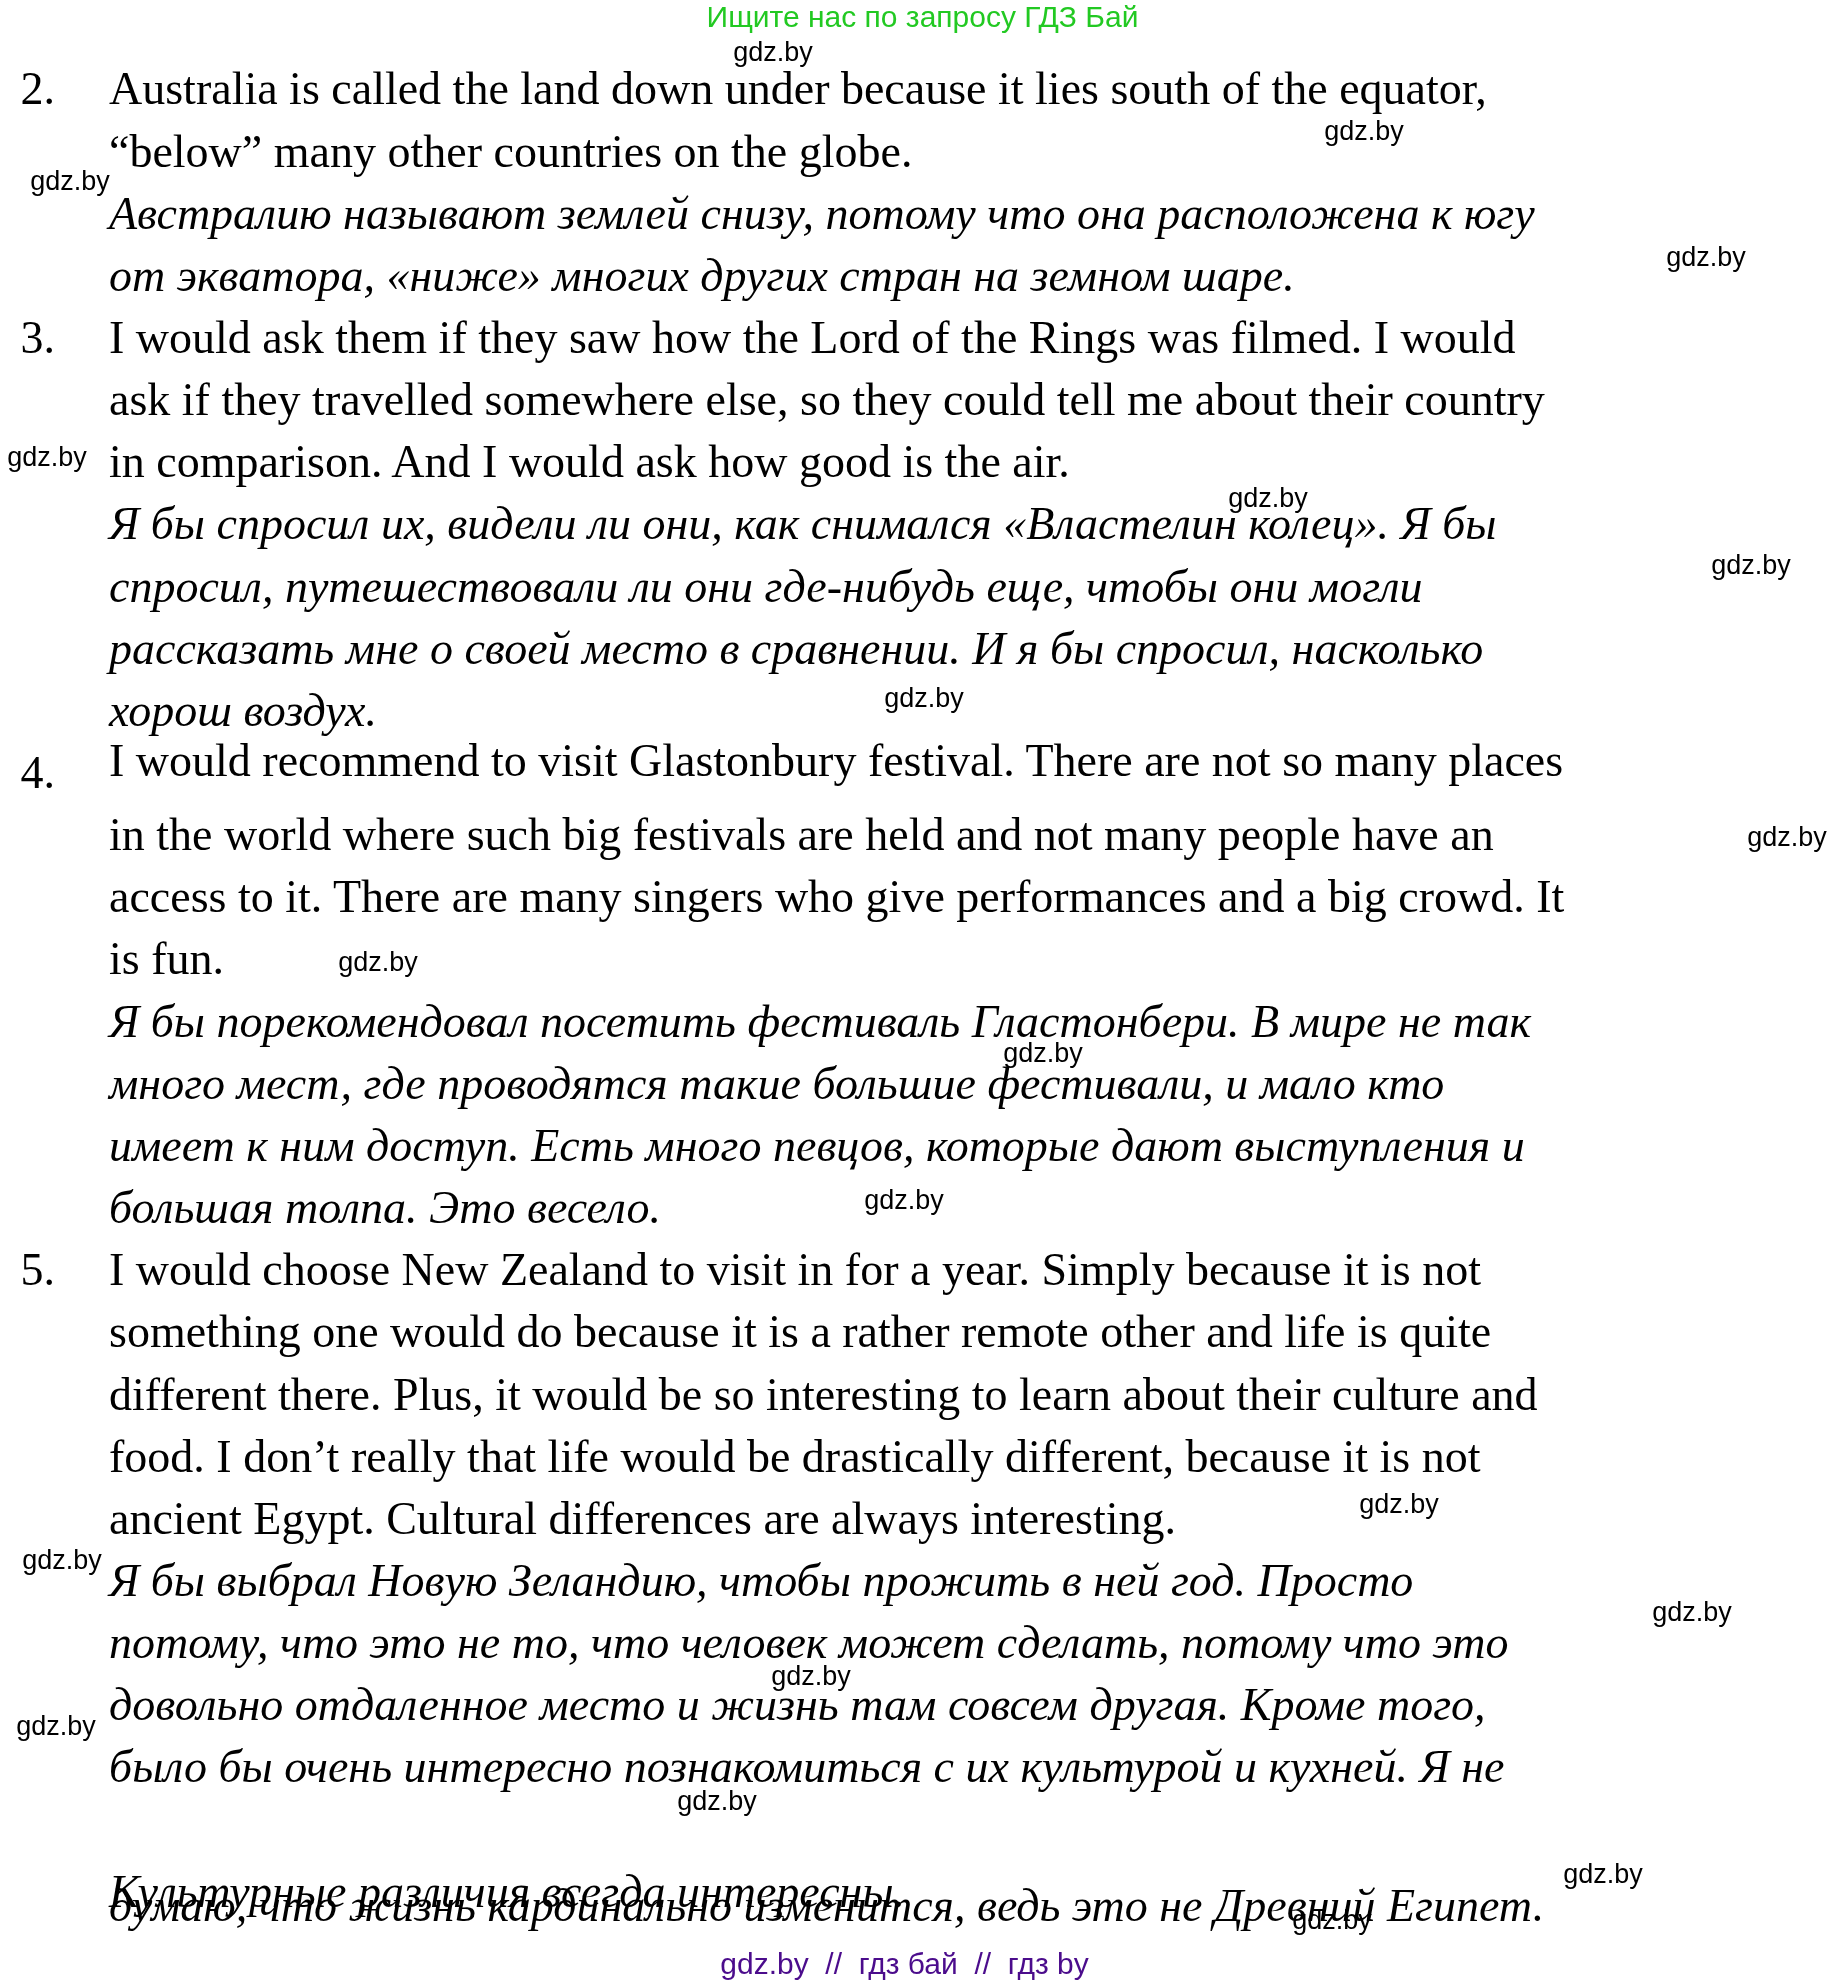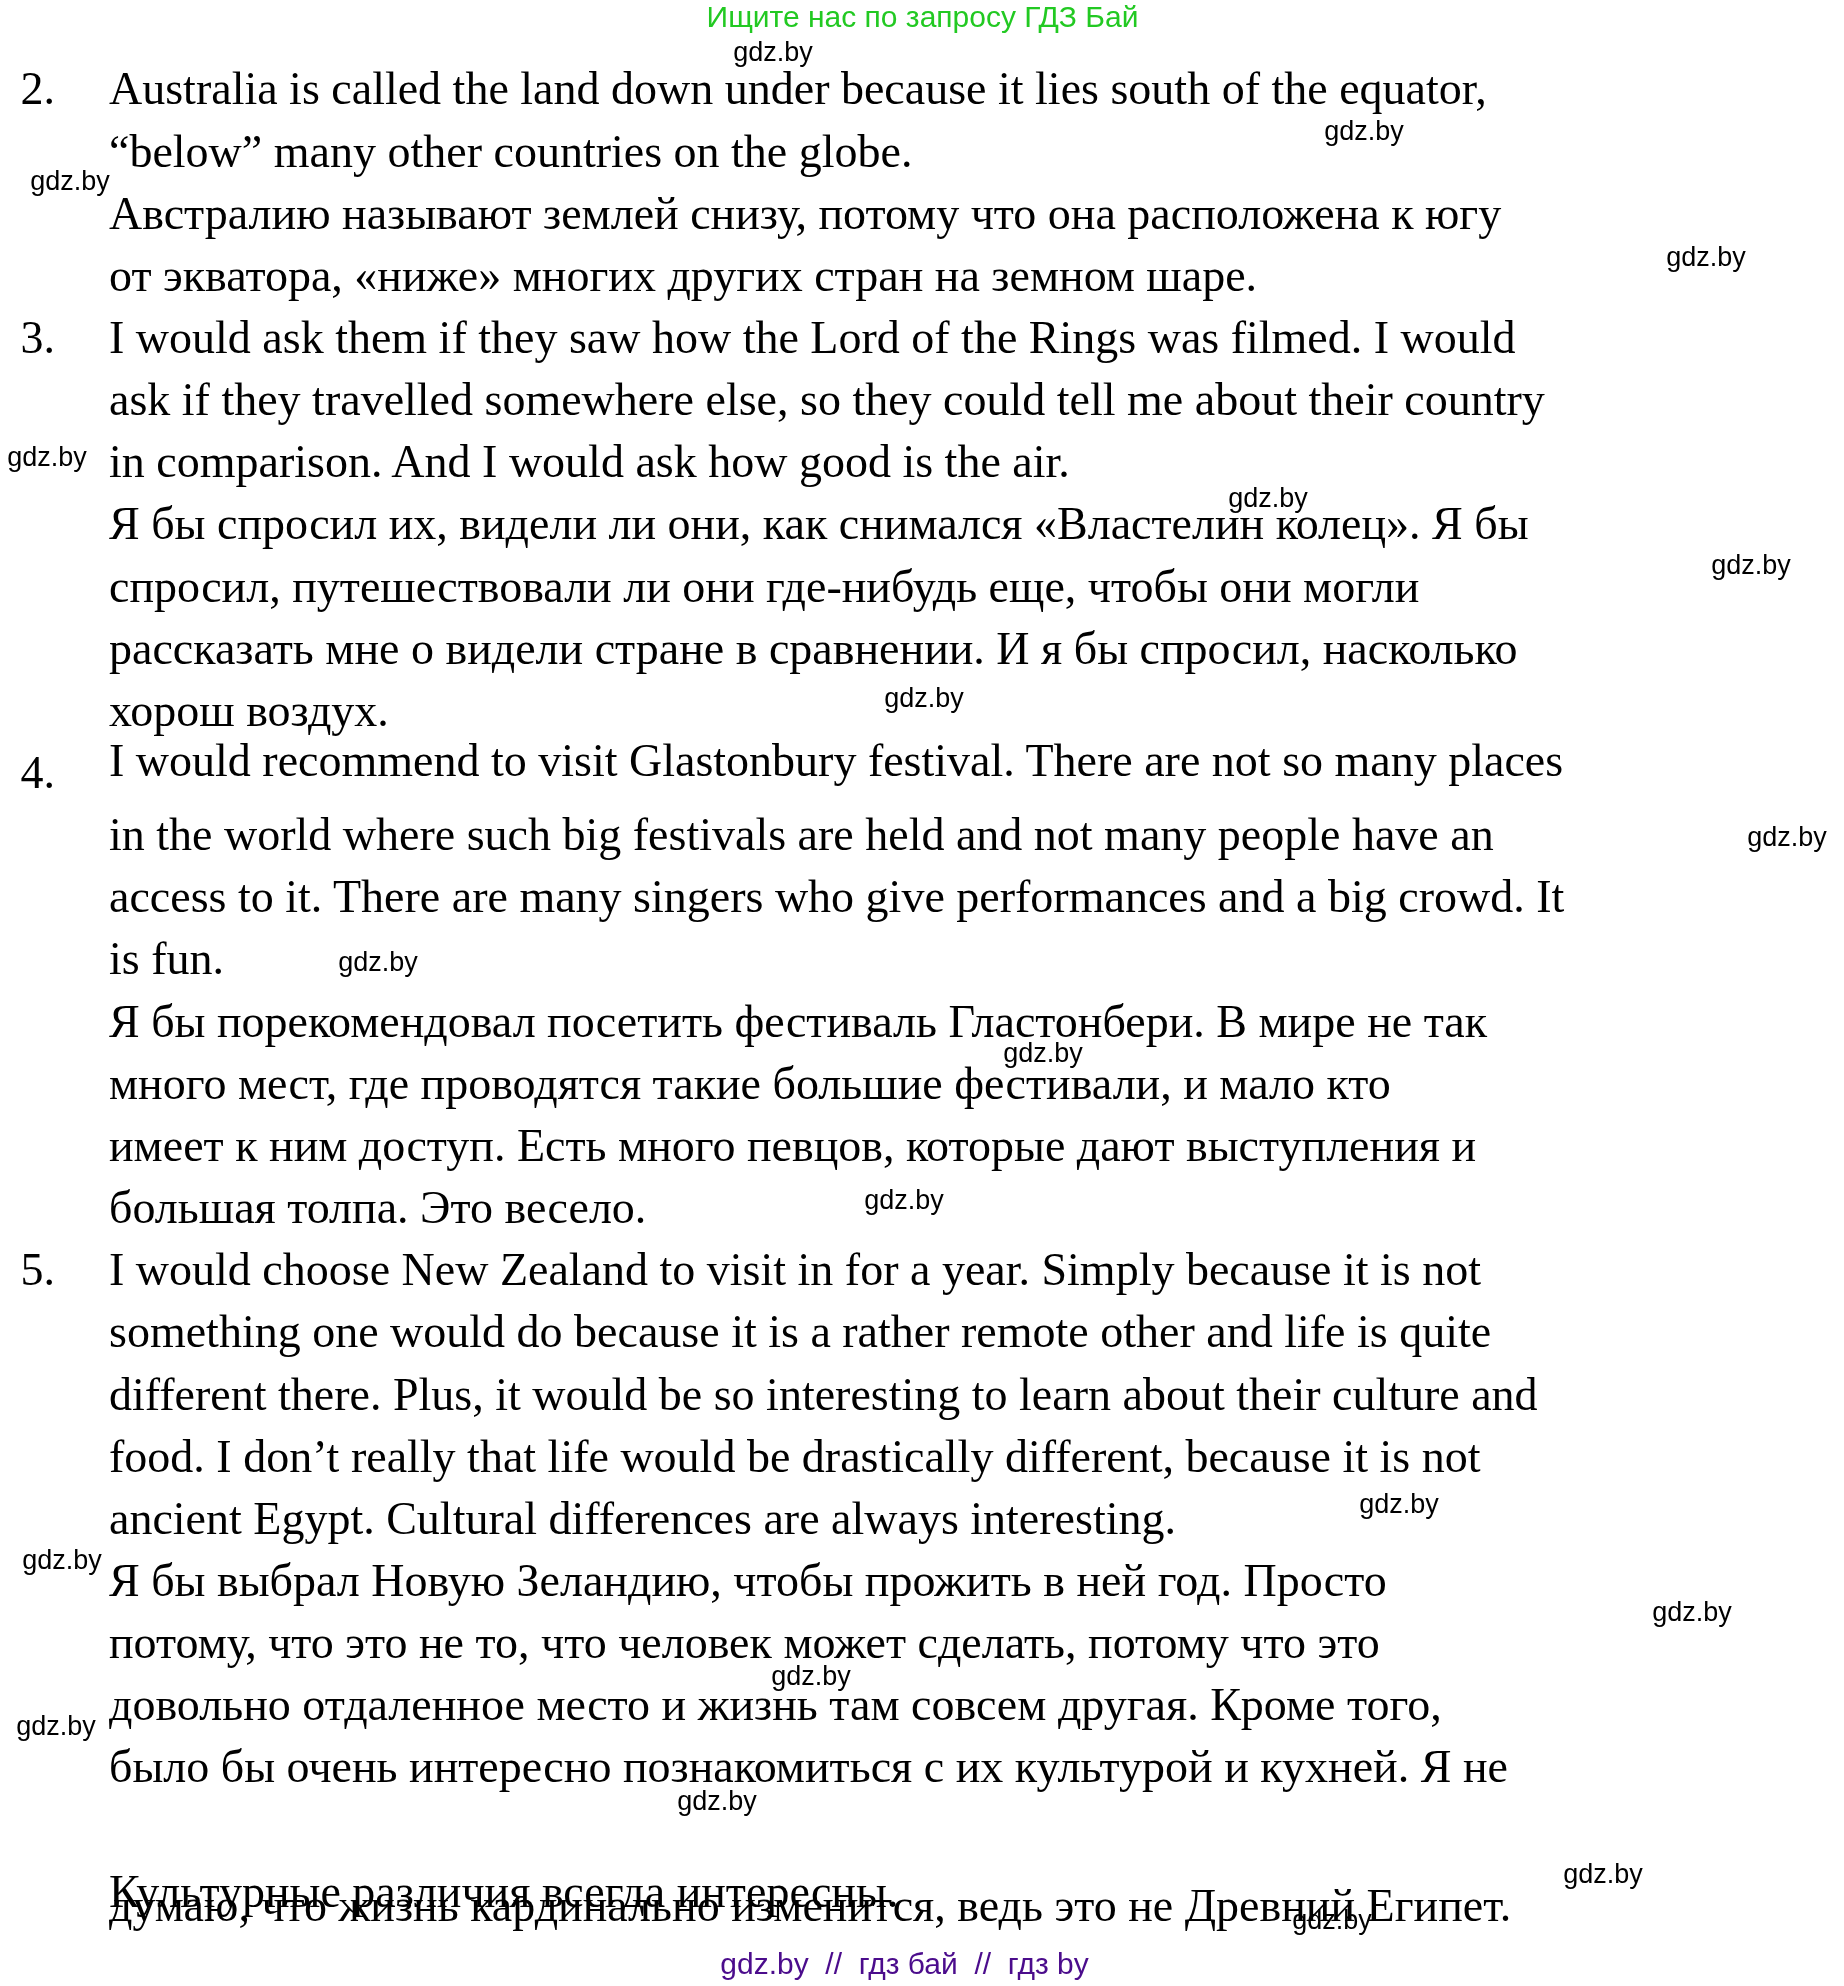--- a/index.html
+++ b/index.html
@@ -12,21 +12,21 @@
   .footer {
     position: absolute; top: 1946px; left: 0; width: 1809px; text-align: center;
     font-family: "Liberation Sans", sans-serif; font-size: 30px; color: #4b0c8c;
     line-height: 35px; white-space: pre;
   }
   .line {
     position: absolute; left: 109px; height: 62px; line-height: 62px;
     font-family: "Liberation Serif", serif; font-size: 46px; color: #000;
     white-space: nowrap;
   }
-  .line.ru { }
+  .line.ru { font-style: italic; }
   .num {
     position: absolute; left: 20.4px; height: 62px; line-height: 62px;
     font-family: "Liberation Serif", serif; font-size: 46px; color: #000;
   }
   .wm {
     position: absolute; font-family: "Liberation Sans", sans-serif;
     font-size: 27px; color: #000; line-height: 28px; white-space: nowrap;
     transform: translate(-50%, -50%);
   }
 </style>
@@ -40,21 +40,21 @@
 <div class="line" style="top:121px">“below” many other countries on the globe.</div>
 <div class="line ru" style="top:183px">Австралию называют землей снизу, потому что она расположена к югу</div>
 <div class="line ru" style="top:245px">от экватора, «ниже» многих других стран на земном шаре.</div>
 
 <div class="num" style="top:307px">3.</div>
 <div class="line" style="top:307px">I would ask them if they saw how the Lord of the Rings was filmed. I would</div>
 <div class="line" style="top:369px">ask if they travelled somewhere else, so they could tell me about their country</div>
 <div class="line" style="top:431px">in comparison. And I would ask how good is the air.</div>
 <div class="line ru" style="top:493px">Я бы спросил их, видели ли они, как снимался «Властелин колец». Я бы</div>
 <div class="line ru" style="top:556px">спросил, путешествовали ли они где-нибудь еще, чтобы они могли</div>
-<div class="line ru" style="top:618px">рассказать мне о видели стране в сравнении. И я бы спросил, насколько</div>
+<div class="line ru" style="top:618px">рассказать мне о своей место в сравнении. И я бы спросил, насколько</div>
 <div class="line ru" style="top:680px">хорош воздух.</div>
 
 <div class="num" style="top:742px">4.</div>
 <div class="line" style="top:730px">I would recommend to visit Glastonbury festival. There are not so many places</div>
 <div class="line" style="top:804px">in the world where such big festivals are held and not many people have an</div>
 <div class="line" style="top:866px">access to it. There are many singers who give performances and a big crowd. It</div>
 <div class="line" style="top:928px">is fun.</div>
 <div class="line ru" style="top:991px">Я бы порекомендовал посетить фестиваль Гластонбери. В мире не так</div>
 <div class="line ru" style="top:1053px">много мест, где проводятся такие большие фестивали, и мало кто</div>
 <div class="line ru" style="top:1115px">имеет к ним доступ. Есть много певцов, которые дают выступления и</div>

